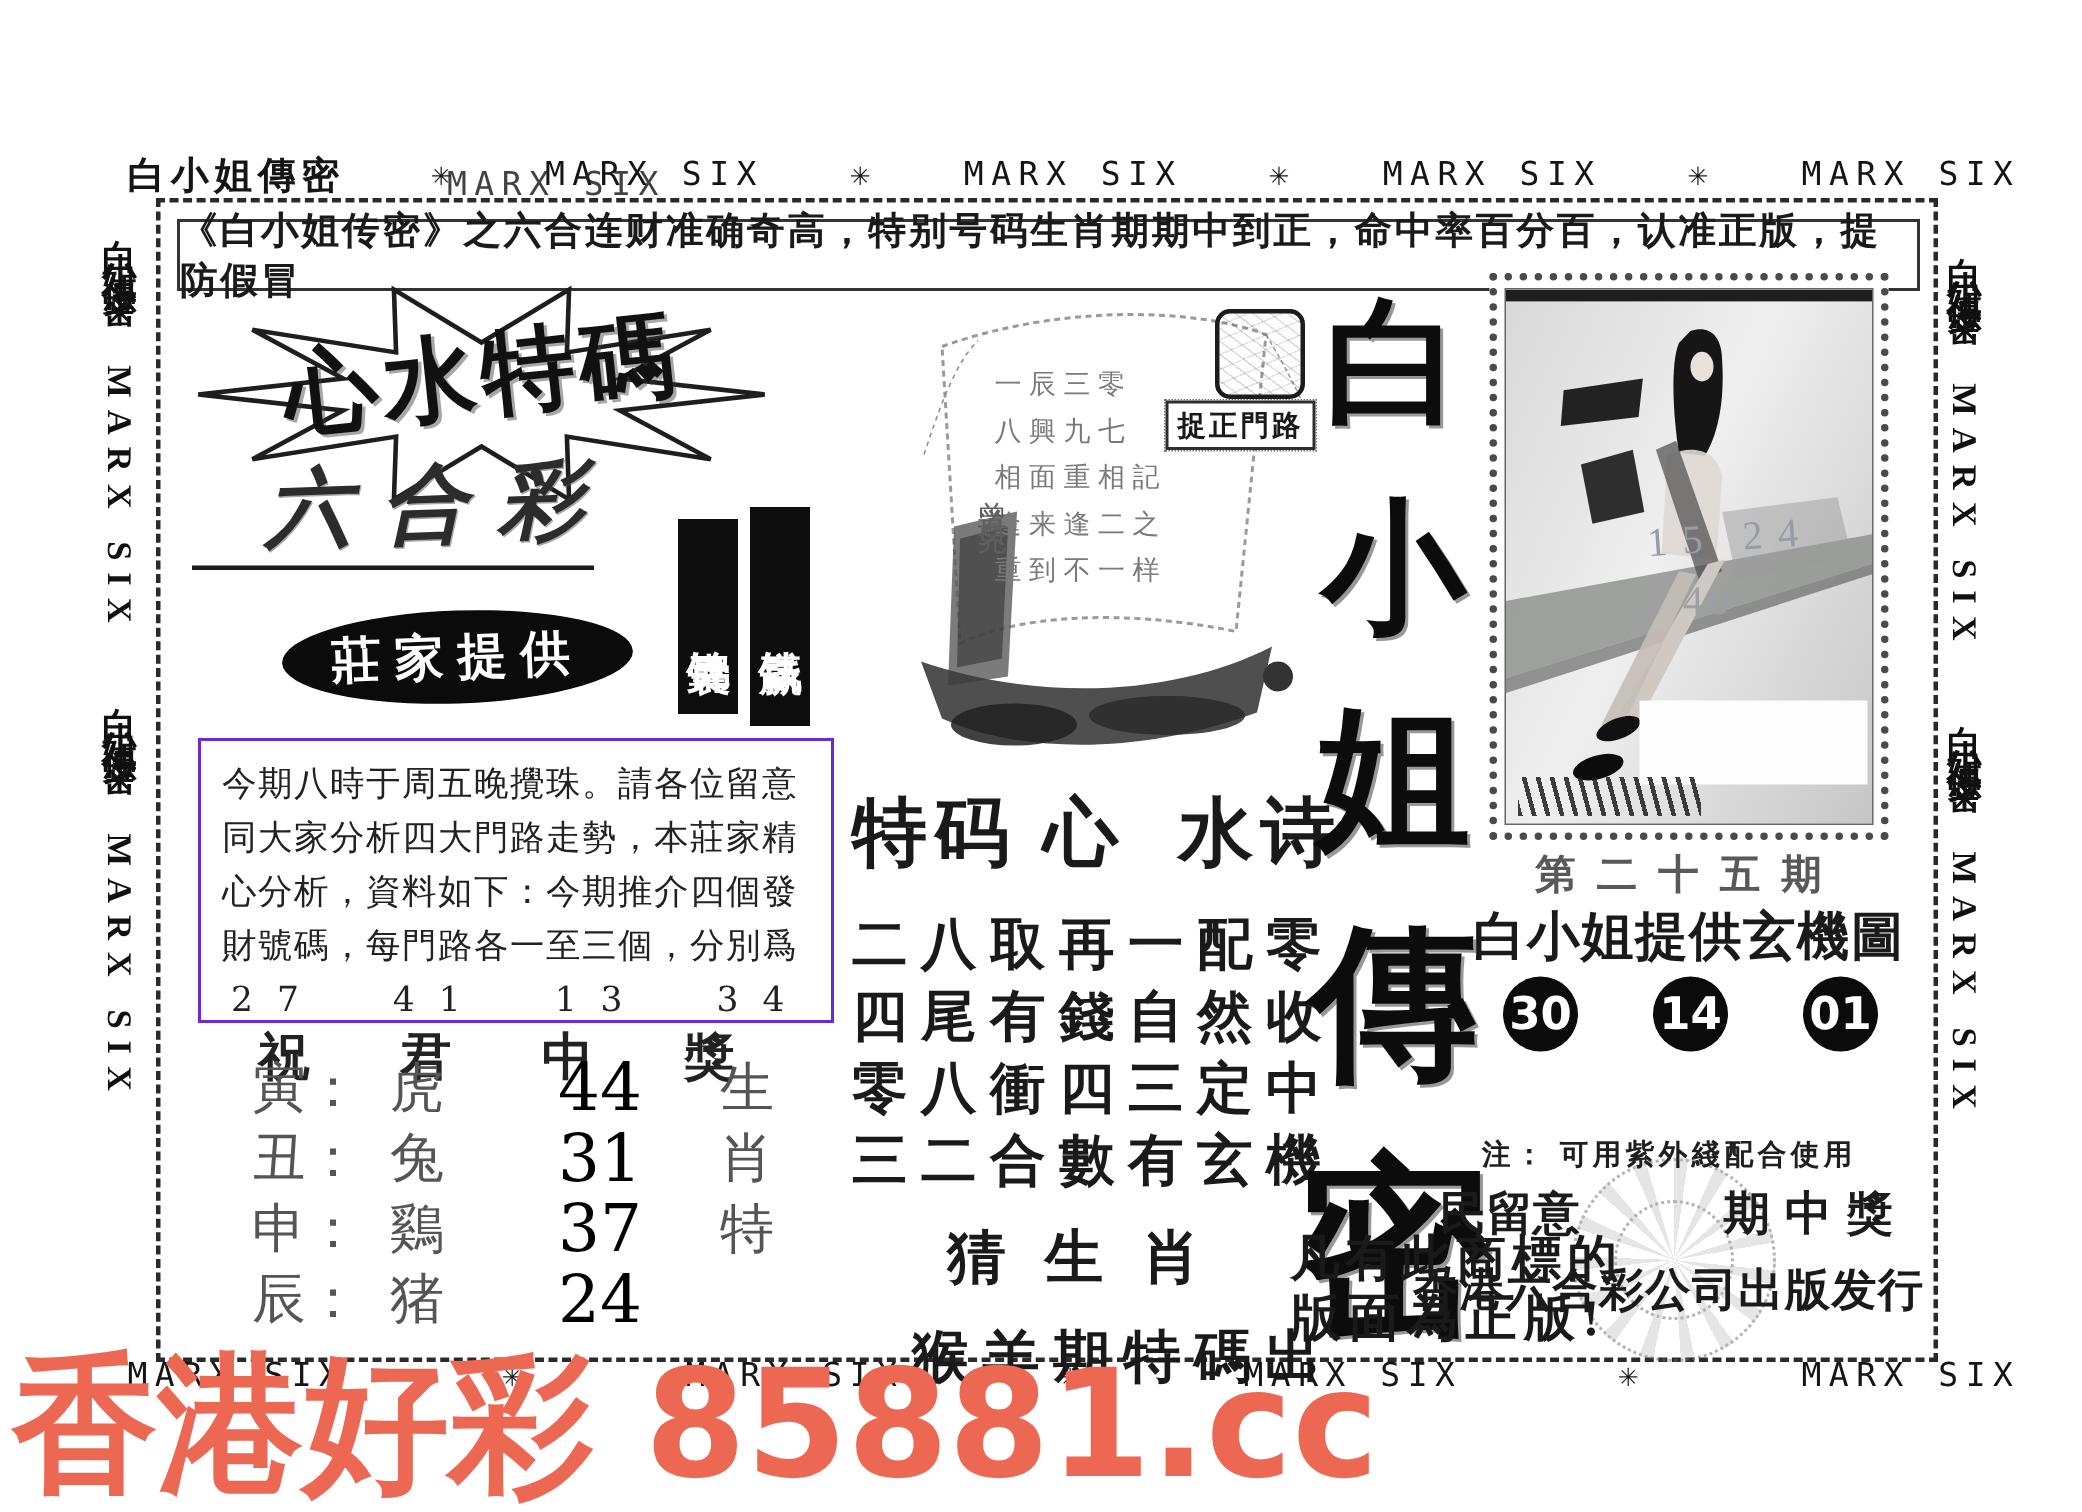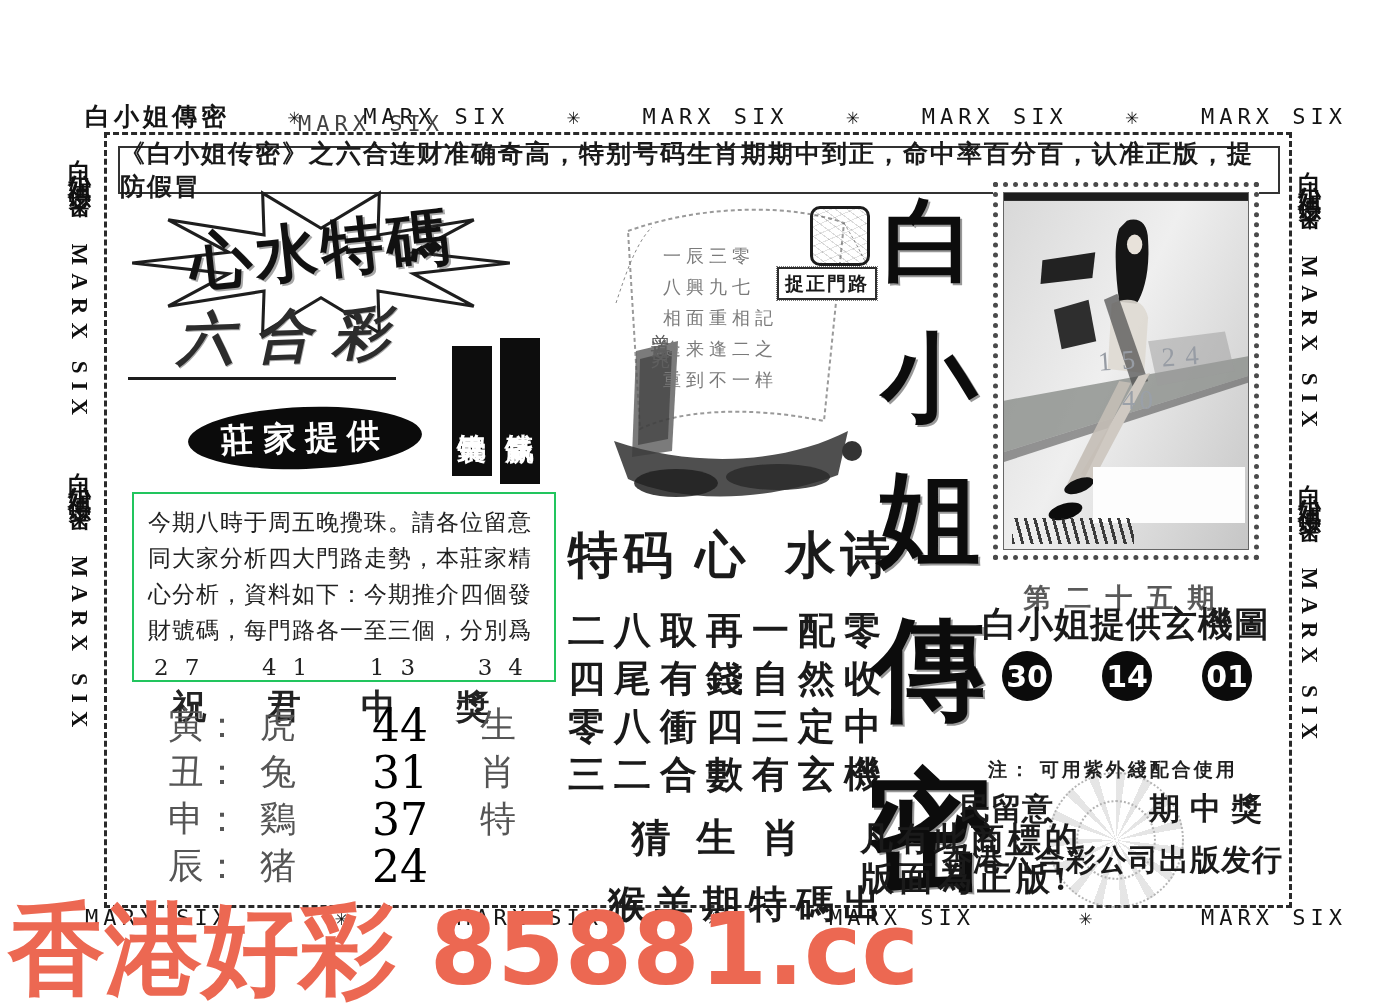--- a/index.html
+++ b/index.html
@@ -25,21 +25,21 @@
              font-weight:900;letter-spacing:4px;transform:rotate(-6deg);color:#111;
              text-shadow:2px 2px 0 rgba(60,60,60,.45);}
   .liuhecai{left:182px;top:298px;font-size:57px;font-weight:900;letter-spacing:20px;color:#2c2c2c;
             transform:skewX(-14deg) rotate(-2deg);text-shadow:1px 1px 0 rgba(80,80,80,.5);}
   .divider{left:128px;top:377px;width:268px;height:3px;background:#1d1d1d;}
   .ink-block{width:40px;background:#0d0d0d;color:#fff;writing-mode:vertical-rl;text-orientation:upright;
              display:flex;align-items:center;justify-content:space-around;font-size:29px;font-weight:700;}
   .banker-oval{left:188px;top:407px;width:234px;height:62px;background:#0b0b0b;border-radius:50%;
                color:#fff;display:flex;align-items:center;justify-content:center;font-size:33px;
                font-weight:700;letter-spacing:9px;transform:rotate(-2deg);}
-  .info-box{left:132px;top:492px;width:424px;height:190px;border:2px solid #22c55e;
+  .info-box{left:132px;top:492px;width:424px;height:190px;border:2px solid #6d28d9;
             padding:11px 14px 6px 14px;box-sizing:border-box;font-size:23px;line-height:36px;
             letter-spacing:1px;color:#222;}
   .info-nums{letter-spacing:16px;padding-left:6px;font-family:"DejaVu Serif",serif;}
   .blessing{text-align:center;font-size:34px;letter-spacing:26px;margin-top:3px;font-weight:600;}
   .zodiac{left:168px;top:700px;width:372px;font-size:36px;color:#555;}
   .zrow{display:grid;grid-template-columns:92px 112px 108px 60px;align-items:center;height:47px;}
   .zrow .num{font-family:"DejaVu Serif",serif;font-size:44px;color:#000000;}
   .zrow .tail{color:#555;}
   
   .ship{left:556px;top:183px;width:330px;height:330px;}
@@ -68,21 +68,21 @@
   .photo{width:100%;height:100%;border:1px solid #666;box-sizing:border-box;position:relative;overflow:hidden;
          background:linear-gradient(115deg,#d8d8d8 0%,#efefef 45%,#c6c6c6 100%);}
   .photo svg{position:absolute;inset:0;width:100%;height:100%;}
   .photo-num1{position:absolute;left:94px;top:150px;font-size:27px;letter-spacing:10px;color:#979ca4;
               transform:rotate(-4deg);}
   .photo-num2{position:absolute;left:118px;top:192px;font-size:27px;letter-spacing:4px;color:#9aa0a8;}
   .censor{position:absolute;right:3px;bottom:26px;width:152px;height:56px;background:#fdfdfd;}
   .hatch{position:absolute;left:8px;bottom:5px;width:122px;height:26px;opacity:.85;
          background:repeating-linear-gradient(75deg,#1d1d1d 0 3px,transparent 3px 9px);}
   .issue{left:993px;top:565px;width:266px;text-align:center;font-size:27px;letter-spacing:14px;
-         color:#3d3d3d;font-weight:600;opacity:.85;margin-top:15px;}
+         color:#3d3d3d;font-weight:600;opacity:.85;}
   .mystery{left:975px;top:601px;width:302px;text-align:center;font-size:35px;font-weight:700;letter-spacing:1px;}
   .balls{left:1002px;top:651px;width:250px;display:flex;justify-content:space-between;}
   .ball{width:50px;height:50px;border-radius:50%;background:#0b0b0b;color:#fff;display:flex;
         align-items:center;justify-content:center;font-size:30px;font-weight:700;
         font-family:"DejaVu Sans",sans-serif;}
   .uv-note{left:988px;top:757px;width:292px;font-size:19px;letter-spacing:3px;font-weight:600;color:#1f1f1f;z-index:3;}
   .frag-line{left:960px;top:788px;width:312px;display:flex;justify-content:space-between;font-size:31px;
              font-weight:700;color:#1b1b1b;z-index:3;}
   .frag-line .b{letter-spacing:10px;}
   .tm1{left:860px;top:817px;font-size:33px;font-weight:600;letter-spacing:4px;z-index:3;}

